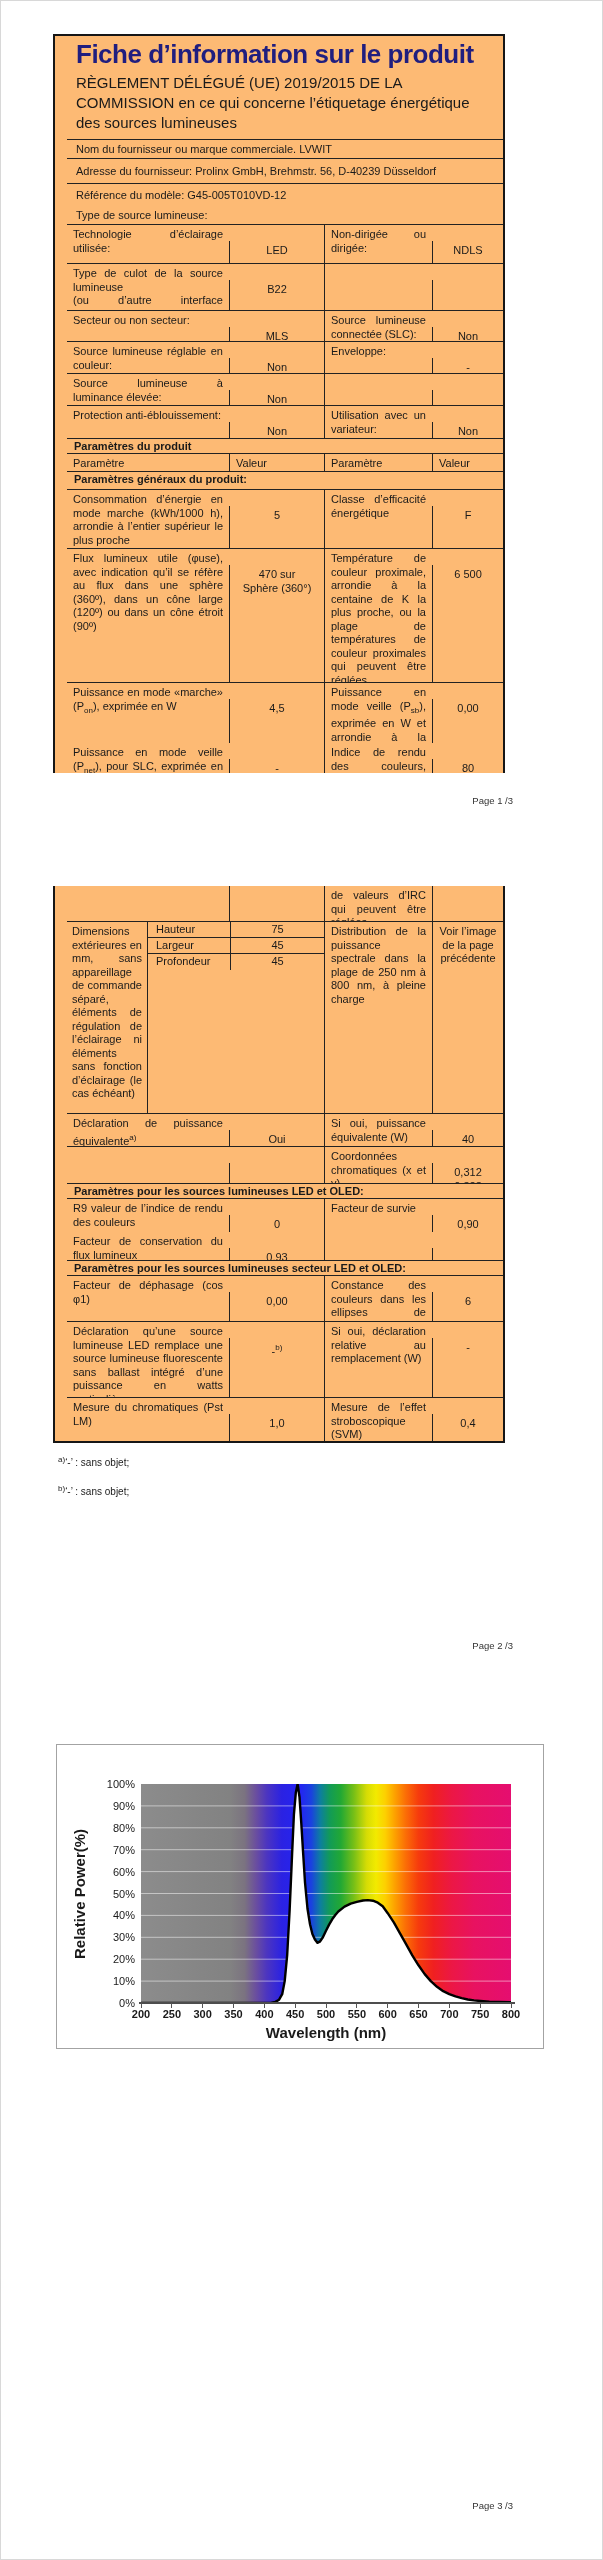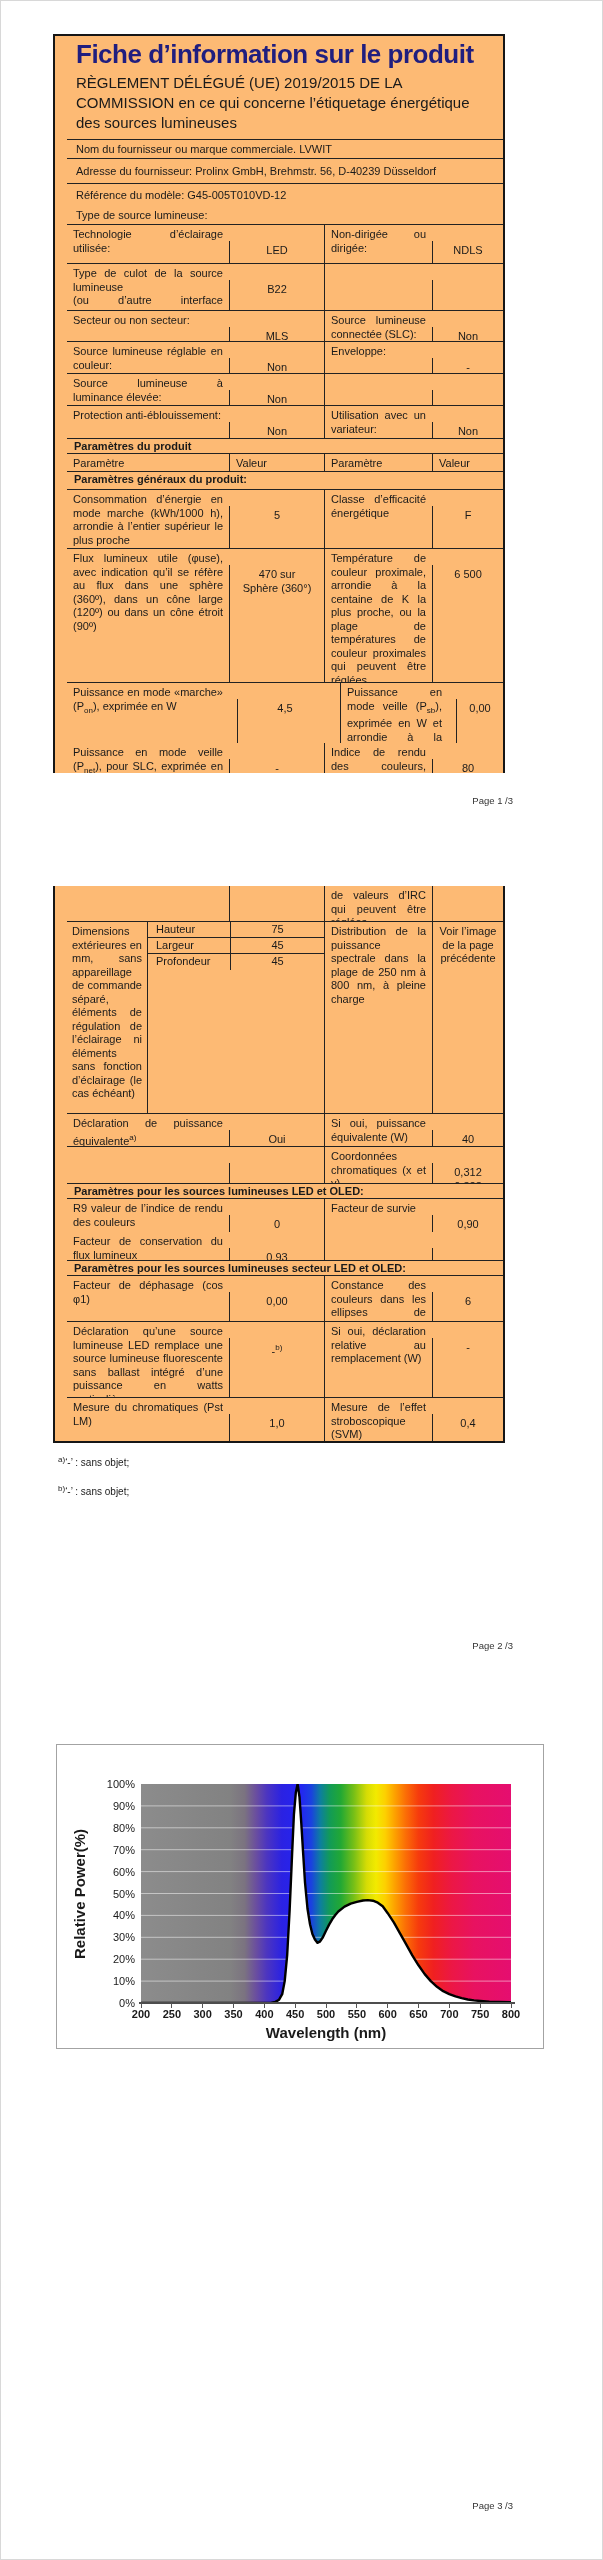--- a/index.html
+++ b/index.html
@@ -140,21 +140,21 @@
           <div class="cell c1 vc">5</div>
           <div class="cell c2">Classe d’efficacité énergétique</div>
           <div class="cell c3 vc">F</div>
         </div>
         <div class="trow" style="height: 134px;">
           <div class="cell c0">Flux lumineux utile (φuse), avec indication qu’il se réfère au flux dans une sphère (360º), dans un cône large (120º) ou dans un cône étroit (90º)</div>
           <div class="cell c1 vc">470 sur<br>Sphère (360°)</div>
           <div class="cell c2">Température de couleur proximale, arrondie à la centaine de K la plus proche, ou la plage de températures de couleur proximales qui peuvent être réglées</div>
           <div class="cell c3 vc">6 500</div>
         </div>
-        <div class="trow" style="height: 61px; gap: 8px;">
+        <div class="trow" style="height: 61px;">
           <div class="cell c0"><span>Puissance en mode «marche» (P</span><sub>on</sub><span>), exprimée en W</span></div>
           <div class="cell c1 vc">4,5</div>
           <div class="cell c2"><span>Puissance en mode veille (P</span><sub>sb</sub><span>), exprimée en W et arrondie à la deuxième décimale</span></div>
           <div class="cell c3 vc">0,00</div>
         </div>
         <div class="trow noline" style="height: 60px;">
           <div class="cell c0"><span>Puissance en mode veille (P</span><sub>net</sub><span>), pour SLC, exprimée en W et arrondie à la deuxième décimale</span></div>
           <div class="cell c1 vc">-</div>
           <div class="cell c2">Indice de rendu des couleurs, arrondi à l’entier le plus proche, ou la plage</div>
           <div class="cell c3 vc">80</div>

